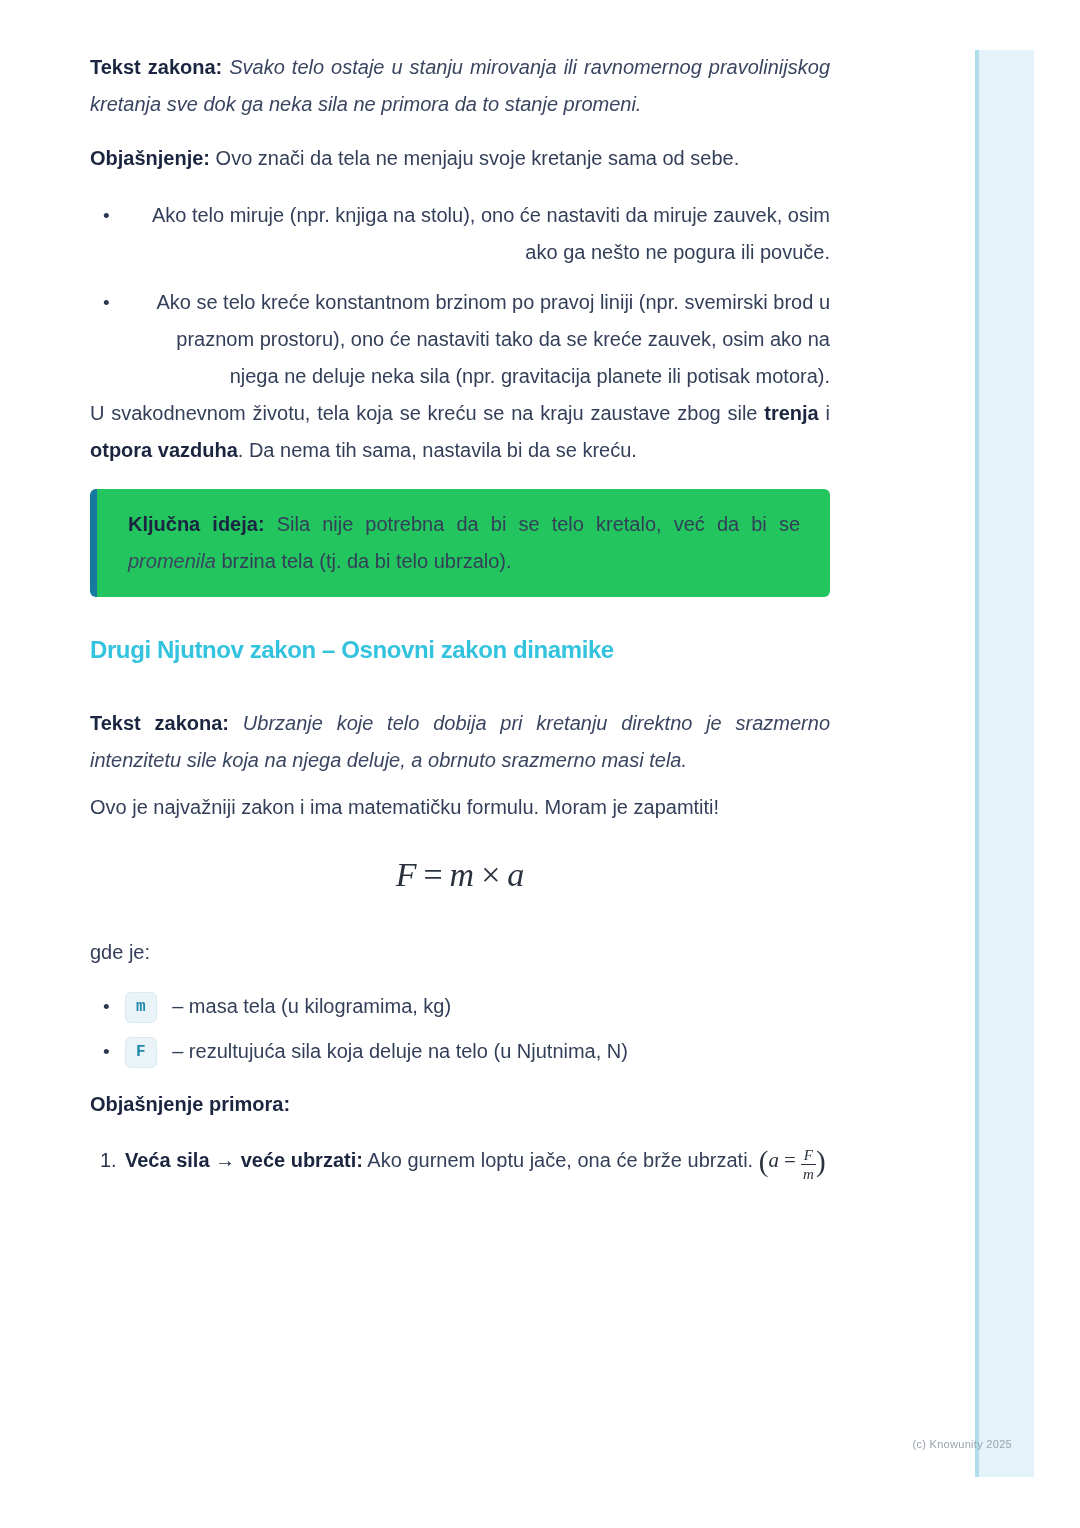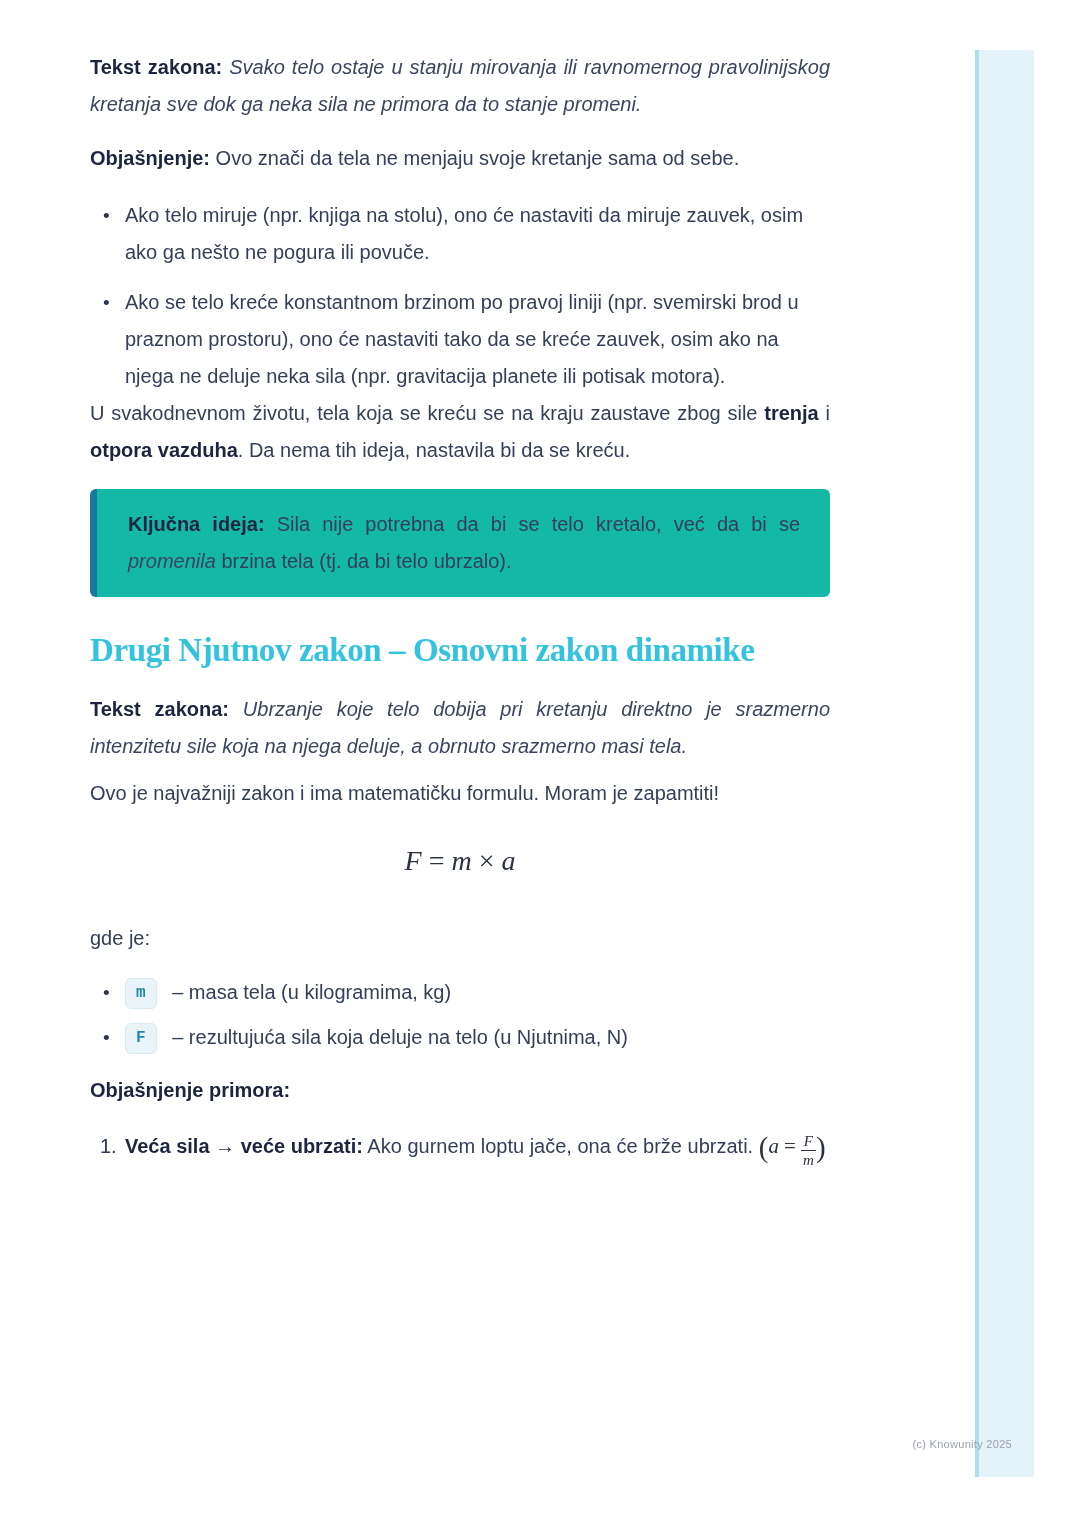--- a/index.html
+++ b/index.html
@@ -20,43 +20,43 @@
   .content{
     position:absolute;left:90px;top:49px;width:740px;z-index:2;
     font-size:20px;line-height:37px;
   }
   p{margin:0 0 17px 0;}
   .just{text-align:justify;}
   strong,b{color:#1b2540;font-weight:bold;}
   em{font-style:italic;color:#3a4560;}
   
   ul.bullets{list-style:none;margin:20px 0 0 0;padding:0;}
-  ul.bullets li{position:relative;padding-left:35px;margin:0;text-align:left;}
+  ul.bullets li{position:relative;padding-left:35px;margin:0;text-align:right;}
   ul.bullets li + li{margin-top:13px;}
   ul.bullets li::before{
     content:"\2022";position:absolute;left:13px;top:0;
     color:#2b3650;font-size:19px;
   }
   
   .callout{
-    margin:20px 0 32px 0;background:#14b8a6;border-left:7px solid #1779a0;
+    margin:20px 0 32px 0;background:#22c55e;border-left:7px solid #1779a0;
     border-radius:6px;padding:17px 30px 17px 31px;text-align:justify;
   }
   
   h2.section{
-    margin:0 0 20px 0;font-size:33px;line-height:42px;color:#33c3de;
-    font-weight:bold;letter-spacing:-0.4px;font-family:Liberation Serif, serif;
+    margin:0 0 34px 0;font-size:24px;line-height:42px;color:#33c3de;
+    font-weight:bold;letter-spacing:-0.4px;
   }
   .mb10{margin-bottom:10px;}
   .mb27{margin-bottom:27px;}
   .mb0{margin-bottom:0;}
   
   .formula-block{
     margin:34px 0 44px 0;text-align:center;
-    font-family:"Liberation Serif", serif;font-size:28px;line-height:30px;color:#2c3340;
+    font-family:"Liberation Serif", serif;font-size:34px;line-height:30px;color:#2c3340;
   }
   .mvar{font-family:"Liberation Serif", serif;font-style:italic;}
   .mop{font-family:"Liberation Serif", serif;font-style:normal;padding:0 7px;}
   
   ul.terms{list-style:none;margin:17px 0 0 0;padding:0;}
   ul.terms li{position:relative;padding-left:35px;}
   ul.terms li + li{margin-top:8px;}
   ul.terms li::before{
     content:"\2022";position:absolute;left:13px;top:0;
     color:#2b3650;font-size:19px;
@@ -92,21 +92,21 @@
 
   <p class="just"><strong>Tekst zakona:</strong> <em>Svako telo ostaje u stanju mirovanja ili ravnomernog pravolinijskog kretanja sve dok ga neka sila ne primora da to stanje promeni.</em></p>
 
   <p class="just"><strong>Objašnjenje:</strong> <span>Ovo znači da tela ne menjaju svoje kretanje sama od sebe.</span></p>
 
   <ul class="bullets">
     <li><span>Ako telo miruje (npr. knjiga na stolu), ono će nastaviti da miruje zauvek, osim ako ga nešto ne pogura ili povuče.</span></li>
     <li><span>Ako se telo kreće konstantnom brzinom po pravoj liniji (npr. svemirski brod u praznom prostoru), ono će nastaviti tako da se kreće zauvek, osim ako na njega ne deluje neka sila (npr. gravitacija planete ili potisak motora).</span></li>
   </ul>
 
-  <p class="just"><span>U svakodnevnom životu, tela koja se kreću se na kraju zaustave zbog sile</span> <strong>trenja</strong> <span>i</span> <strong>otpora vazduha</strong><span>. Da nema tih ideja, nastavila bi da se kreću.</span></p>
+  <p class="just"><span>U svakodnevnom životu, tela koja se kreću se na kraju zaustave zbog sile</span> <strong>trenja</strong> <span>i</span> <strong>otpora vazduha</strong><span>. Da nema tih sama, nastavila bi da se kreću.</span></p>
 
   <div class="callout">
     <strong>Ključna ideja:</strong> <span>Sila nije potrebna da bi se telo kretalo, već da bi se</span> <em>promenila</em> <span>brzina tela (tj. da bi telo ubrzalo).</span>
   </div>
 
   <h2 class="section">Drugi Njutnov zakon – Osnovni zakon dinamike</h2>
 
   <p class="just mb10"><strong>Tekst zakona:</strong> <em>Ubrzanje koje telo dobija pri kretanju direktno je srazmerno intenzitetu sile koja na njega deluje, a obrnuto srazmerno masi tela.</em></p>
 
   <p class="mb27">Ovo je najvažniji zakon i ima matematičku formulu. Moram je zapamtiti!</p>

